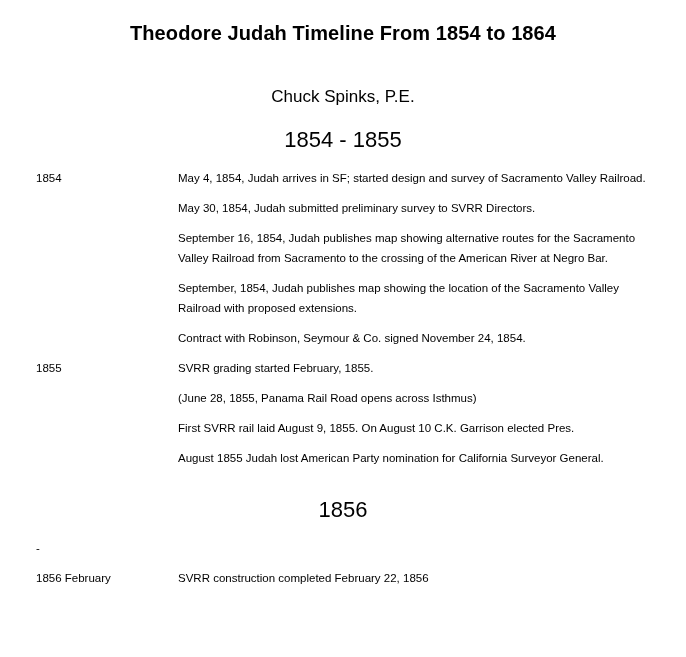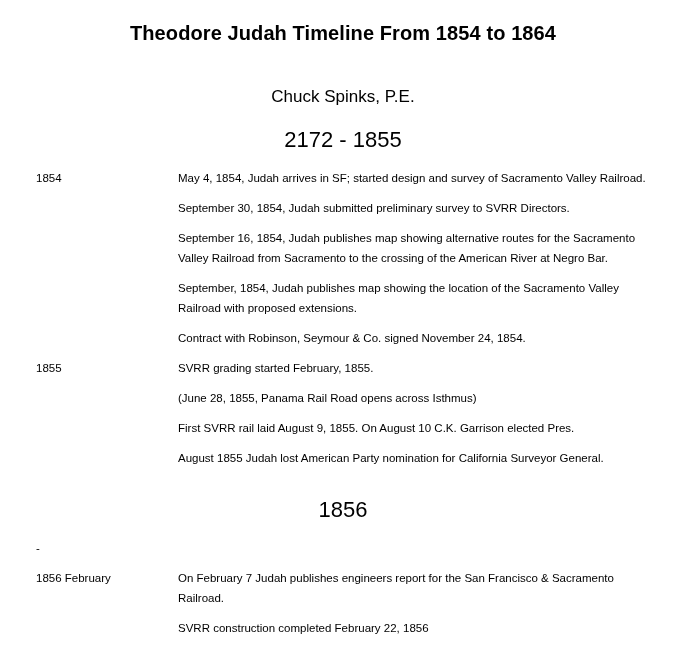--- a/index.html
+++ b/index.html
@@ -66,27 +66,27 @@
     line-height: 20px;
   }
 </style>
 </head>
 <body>
 
 <div class="page">
   <h1 class="title">Theodore Judah Timeline From 1854 to 1864</h1>
   <div class="author">Chuck Spinks, P.E.</div>
   <div id="sections">
-      <h2 class="section-heading">2172 - 1855</h2>
+      <h2 class="section-heading">1854 - 1855</h2>
       <div class="rows">
         <div class="row">
           <div class="row-label">1854</div>
           <div class="row-content">
             <p>May 4, 1854, Judah arrives in SF; started design and survey of Sacramento Valley Railroad.</p>
-            <p>September 30, 1854, Judah submitted preliminary survey to SVRR Directors.</p>
+            <p>May 30, 1854, Judah submitted preliminary survey to SVRR Directors.</p>
             <p>September 16, 1854, Judah publishes map showing alternative routes for the Sacramento Valley Railroad from Sacramento to the crossing of the American River at Negro Bar.</p>
             <p>September, 1854, Judah publishes map showing the location of the Sacramento Valley Railroad with proposed extensions.</p>
             <p>Contract with Robinson, Seymour &amp; Co. signed November 24, 1854.</p>
           </div>
         </div>
         <div class="row">
           <div class="row-label">1855</div>
           <div class="row-content">
             <p>SVRR grading started February, 1855.</p>
             <p>(June 28, 1855, Panama Rail Road opens across Isthmus)</p>
@@ -98,19 +98,18 @@
       <h2 class="section-heading">1856</h2>
       <div class="rows">
         <div class="row">
           <div class="row-content">
             <p>-</p>
           </div>
         </div>
         <div class="row">
           <div class="row-label">1856 February</div>
           <div class="row-content">
-            <p>On February 7 Judah publishes engineers report for the San Francisco &amp; Sacramento Railroad.</p>
             <p>SVRR construction completed February 22, 1856</p>
           </div>
         </div>
       </div>
     </div>
 </div>
 
 </body></html>

